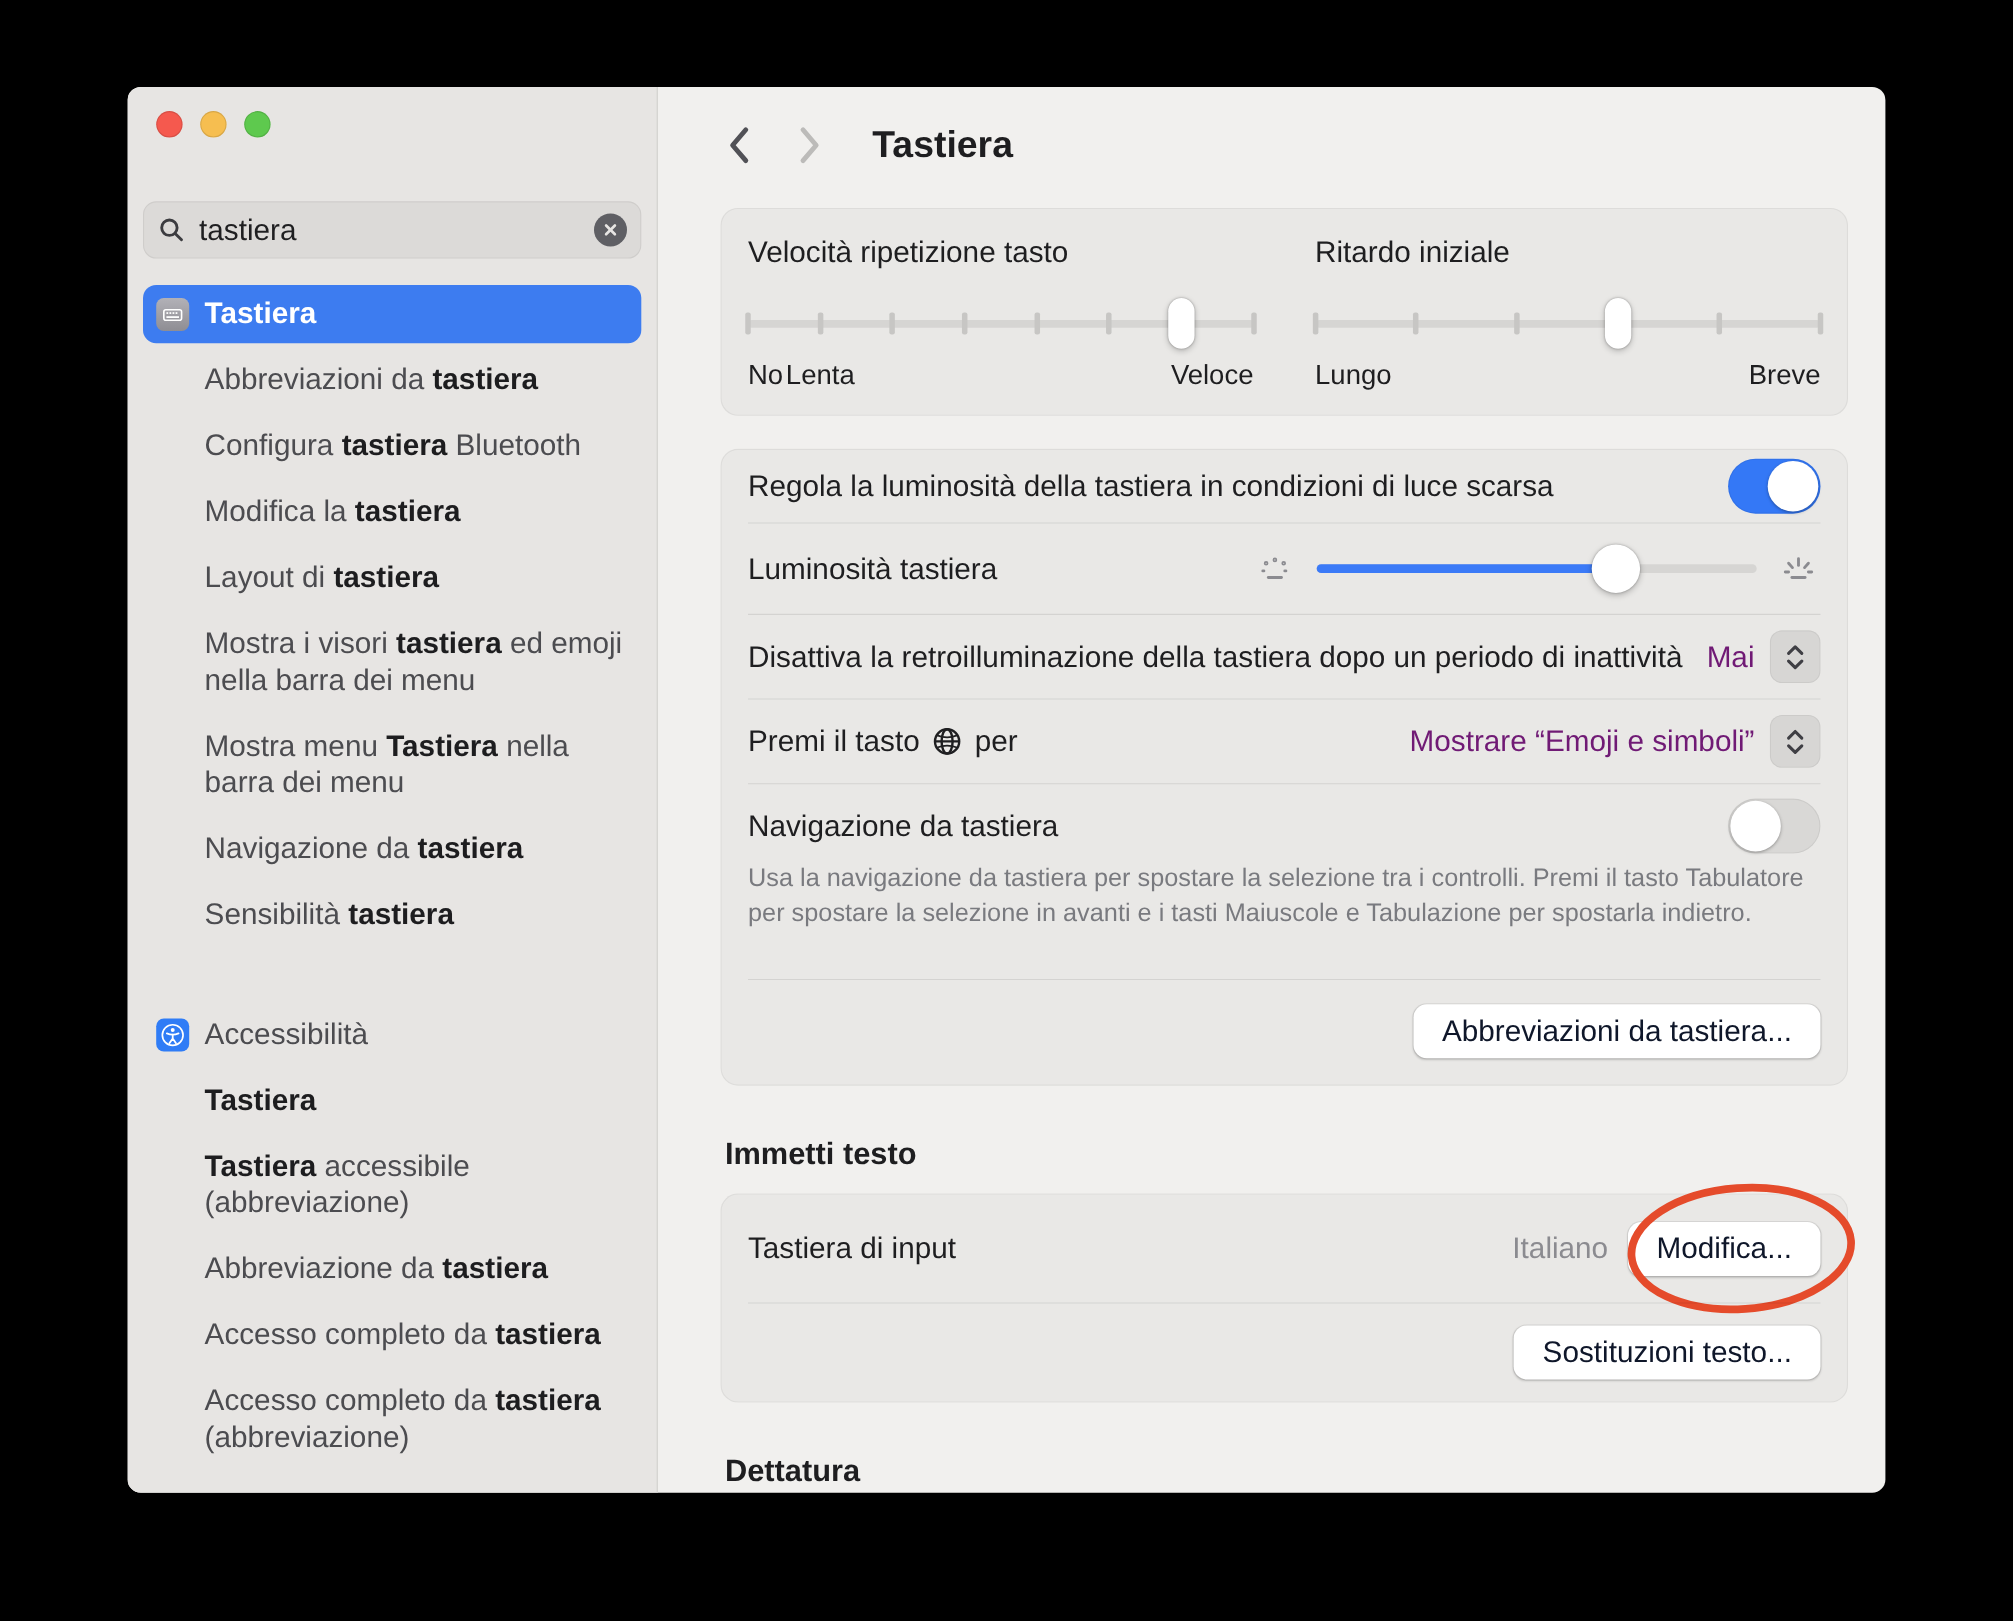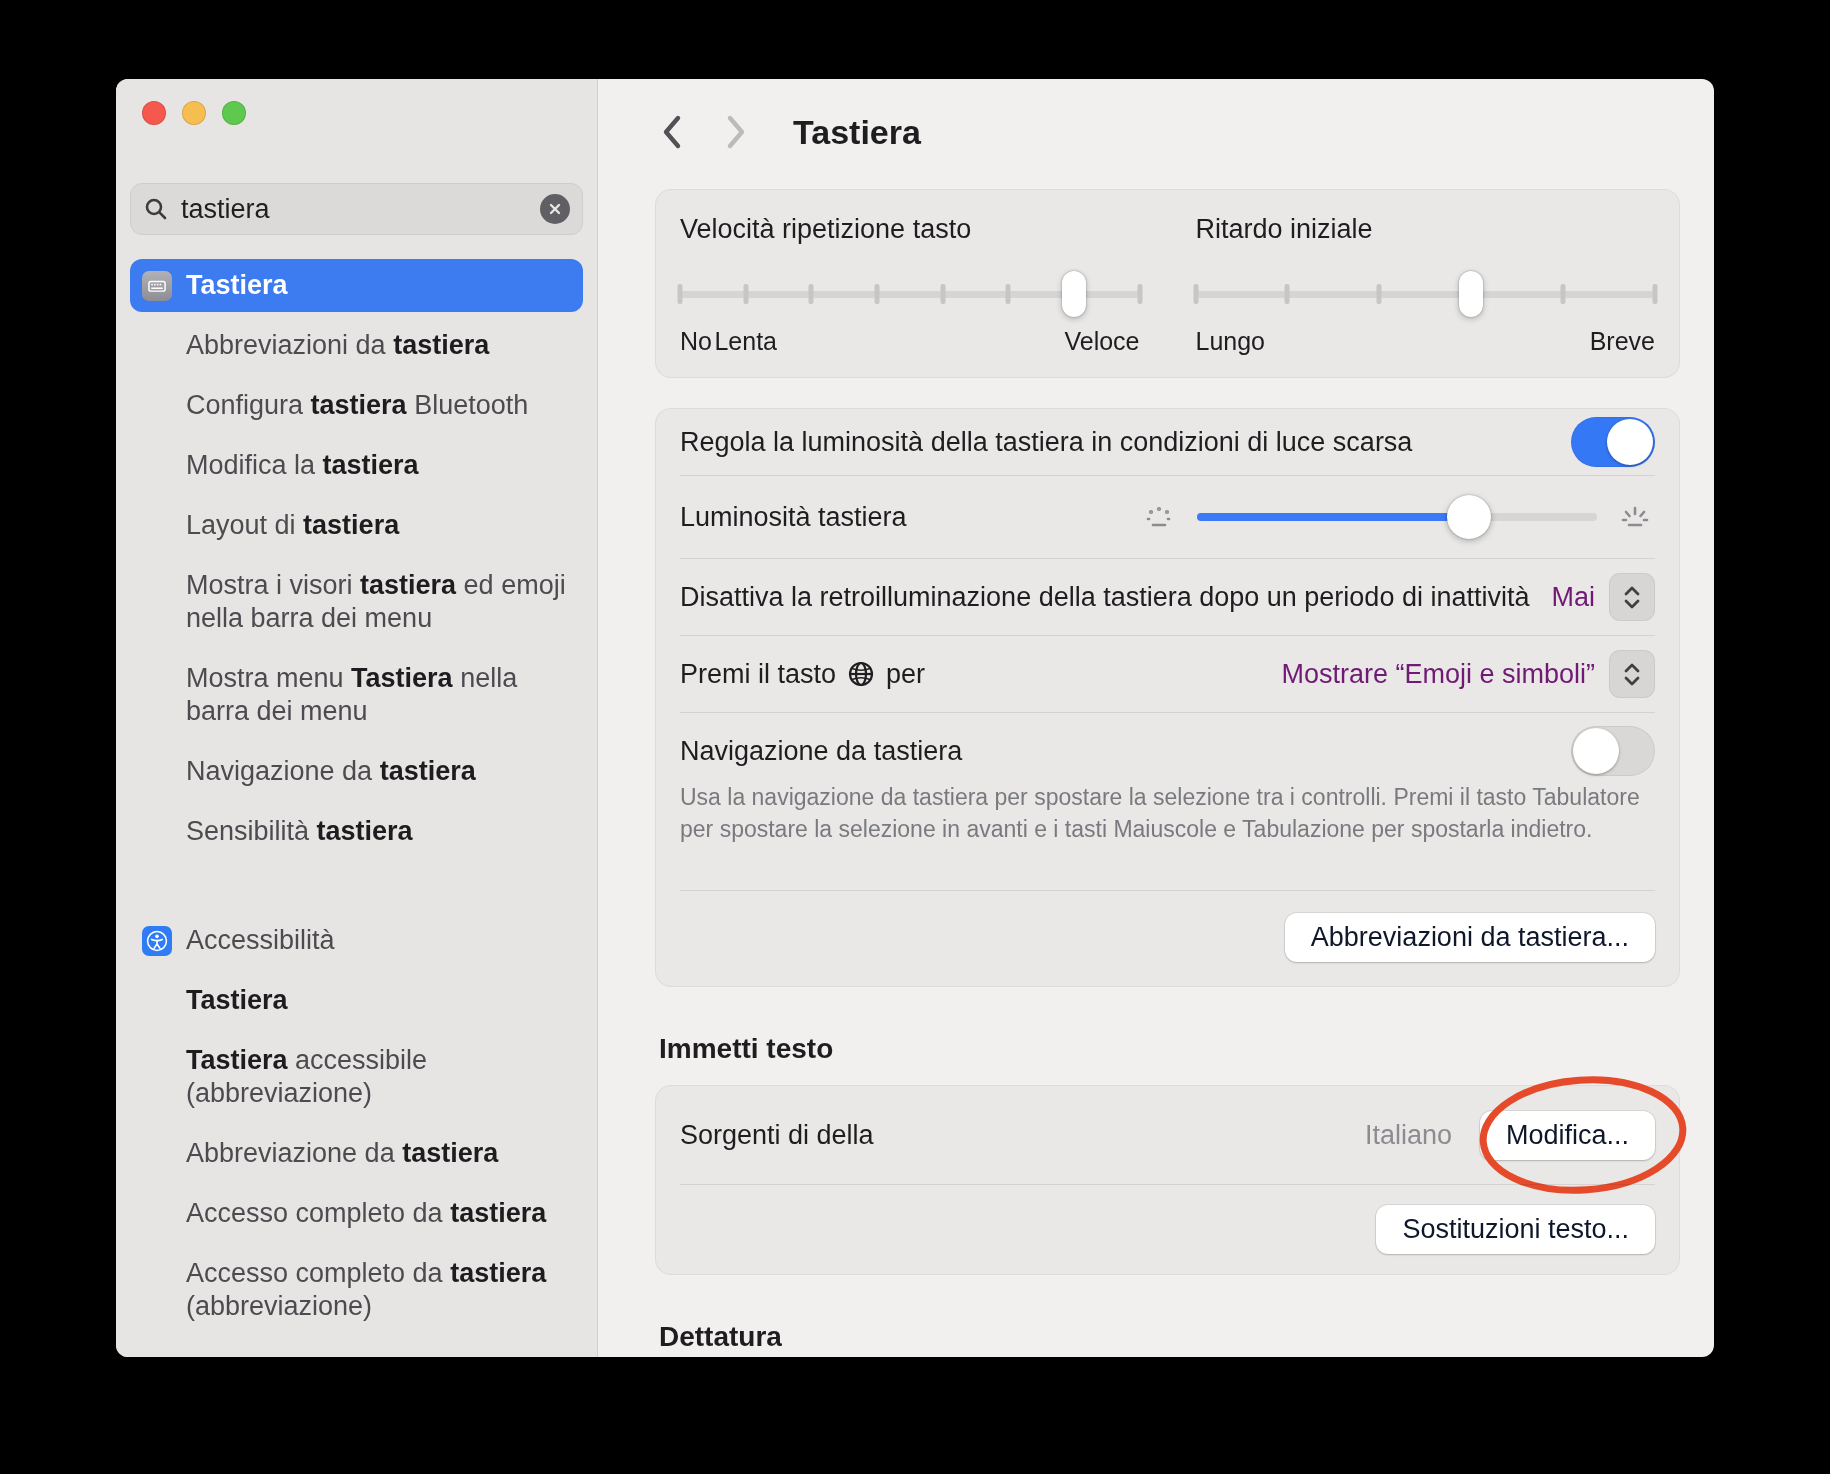--- a/index.html
+++ b/index.html
@@ -80,21 +80,21 @@
   .r-btn{display:flex;justify-content:flex-end;padding:22px 0 24px;}
   .btn{background:#fff;border:none;border-radius:12px;padding:9px 26px;font-size:27px;color:#0f172a;
        box-shadow:0 0 0 1px rgba(0,0,0,.07),0 1px 2px rgba(0,0,0,.18);white-space:nowrap;}
 
   .section-h{font-size:28px;font-weight:700;color:#1e1e20;margin:46px 0 20px 4px;}
 
   
   .card3{padding:0 24px;}
   .r-input{padding:24px 0;min-height:98px;}
   .gray-val{font-size:27px;color:#8b8b90;white-space:nowrap;}
-  .anno-wrap{position:relative;display:flex;align-items:center;gap:28px;}
+  .anno-wrap{position:relative;display:flex;align-items:center;gap:18px;}
   .ellipse{position:absolute;right:-36px;top:50%;transform:translateY(-50%);width:216px;height:126px;pointer-events:none;}
   .r-subst{padding:20px 0;display:flex;justify-content:flex-end;min-height:88px;align-items:center;}
 
   
   .toggle{width:84px;height:50px;border-radius:25px;background:#d9d8d6;position:relative;flex-shrink:0;
           box-shadow:inset 0 0 0 1px rgba(0,0,0,.06);}
   .toggle .knob{position:absolute;top:2px;left:2px;width:46px;height:46px;border-radius:50%;background:#fff;
                 box-shadow:0 1px 3px rgba(0,0,0,.35);}
   .toggle.on{background:#3478f6;}
   .toggle.on .knob{left:36px;}
@@ -361,21 +361,21 @@
         </div>
 
         <div class="row r-btn">
           <button class="btn">Abbreviazioni da tastiera...</button>
         </div>
       </section>
 
       <h2 class="section-h">Immetti testo</h2>
       <section class="card card3">
         <div class="row r-input">
-          <span class="lbl">Sorgenti di della</span>
+          <span class="lbl">Tastiera di input</span>
           <div class="anno-wrap">
             <span class="gray-val">Italiano</span>
             <button class="btn">Modifica...</button>
             <svg class="ellipse" viewBox="0 0 216 126">
               <ellipse cx="108" cy="63" rx="100" ry="55" fill="none" stroke="#e54b2b" stroke-width="7" transform="rotate(-4 108 63)"></ellipse>
             </svg>
           </div>
         </div>
         <div class="row r-subst">
           <button class="btn">Sostituzioni testo...</button>

